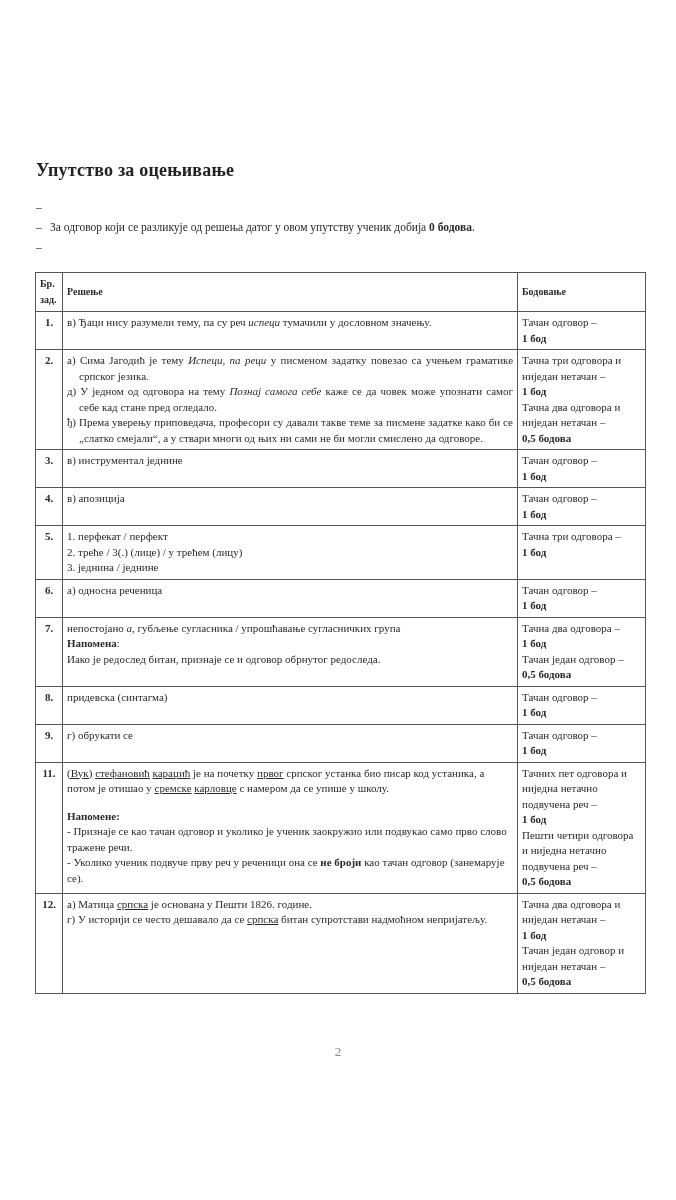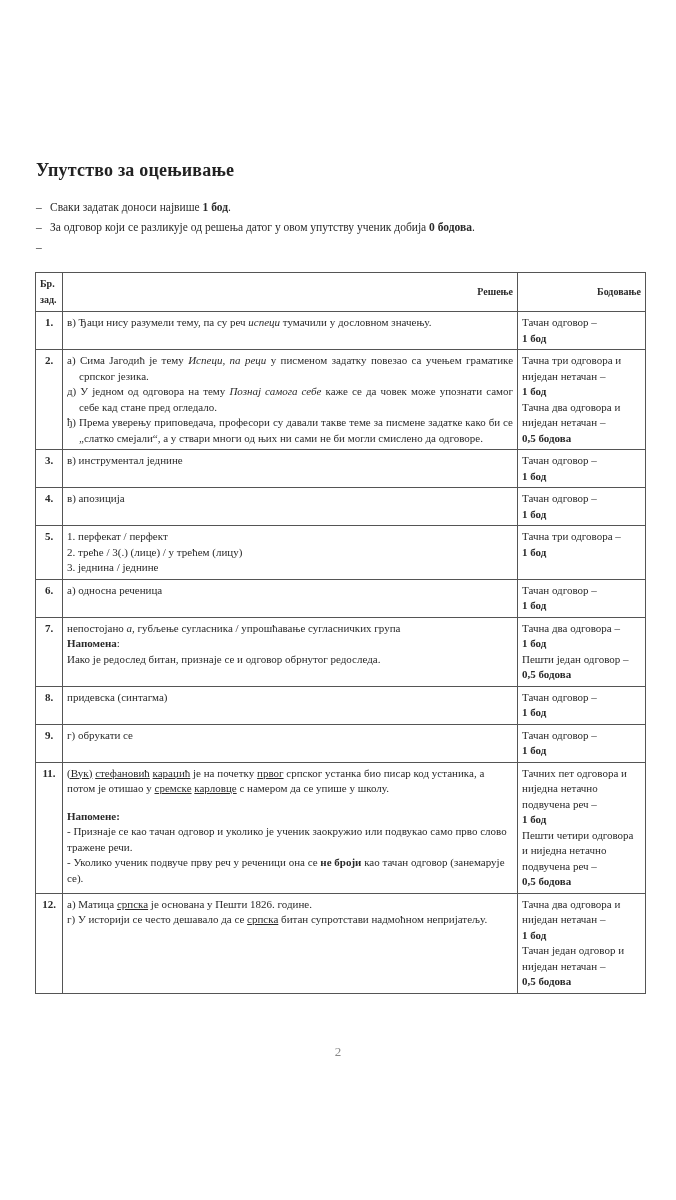--- a/index.html
+++ b/index.html
@@ -5,21 +5,21 @@
   html, body { margin:0; padding:0; background:#ffffff; }
   body { width:676px; height:1200px; position:relative; font-family:"Liberation Serif","DejaVu Serif",serif; color:#2a2a2a; overflow:hidden; }
   .page { position:absolute; left:0; top:0; width:676px; height:1200px; }
   .title { position:absolute; left:36px; top:160px; font-size:18px; font-weight:bold; color:#222; letter-spacing:0.2px; }
   .rules { position:absolute; left:36px; top:197px; width:610px; list-style:none; margin:0; padding:0; font-size:11.5px; line-height:20px; }
   .rules li { display:flex; }
   .rules .dash { width:14px; flex:none; }
   .rules b { font-weight:bold; }
   table.grid { position:absolute; left:35px; top:272px; width:611px; border-collapse:collapse; font-size:11px; line-height:15.5px; table-layout:fixed; }
   table.grid td, table.grid th { border:1.5px solid #555; vertical-align:top; padding:3px 4px; }
-  table.grid th { font-weight:bold; font-size:10px; text-align:right; vertical-align:middle; height:26px; }
+  table.grid th { font-weight:bold; font-size:10px; text-align:left; vertical-align:middle; height:26px; }
   table.grid th.num { text-align:left; line-height:16px; }
   td.num { font-weight:bold; text-align:center; }
   .col1 { width:27px; }
   .col3 { width:128px; }
   .it { font-style:italic; }
   .u { text-decoration:underline; text-decoration-style:solid; }
   .b { font-weight:bold; }
   .hang { padding-left:12px; text-indent:-12px; }
   .just { text-align:justify;margin-left:28px; }
   .pagenum { position:absolute; left:0; width:676px; top:1044px; text-align:center; font-size:13px; color:#888; }
@@ -28,21 +28,20 @@
 </head>
 <body>
 
 <div class="page">
 
   <div class="title">Упутство за оцењивање</div>
 
   <ul class="rules">
     <li>
         <span class="dash">–</span>
-        <span><span>Сваки задатак доноси највише </span><b>1 бод</b><span>.</span></span>
       </li>
     <li>
         <span class="dash">–</span>
         <span><span>За одговор који се разликује од решења датог у овом упутству ученик добија </span><b>0 бодова</b><span>.</span></span>
       </li>
     <li>
         <span class="dash">–</span>
       </li>
   </ul>
 
@@ -126,21 +125,21 @@
     <tr>
       <td class="num">7.</td>
       <td>
         <div><span>непостојано </span><span class="it">а</span><span>, губљење сугласника / упрошћавање сугласничких група</span></div>
         <div><span class="b">Напомена</span><span>:</span></div>
         <div>Иако је редослед битан, признаје се и одговор обрнутог редоследа.</div>
       </td>
       <td>
         <div>Тачна два одговора –</div>
             <div class="b">1 бод</div>
-        <div>Пешти један одговор –</div>
+        <div>Тачан један одговор –</div>
             <div class="b">0,5 бодова</div>
       </td>
     </tr>
 
     <tr>
       <td class="num">8.</td>
       <td>придевска (синтагма)</td>
       <td>
             <div>Тачан одговор –</div>
             <div class="b">1 бод</div>

